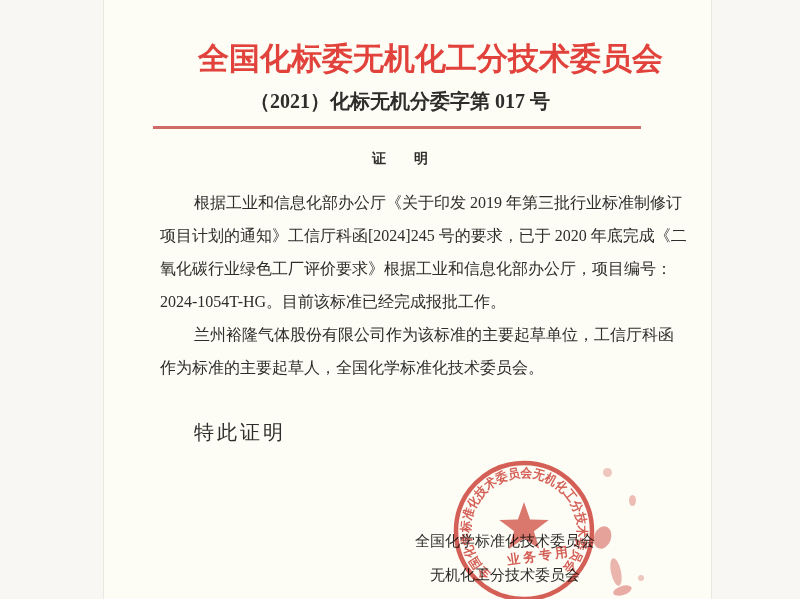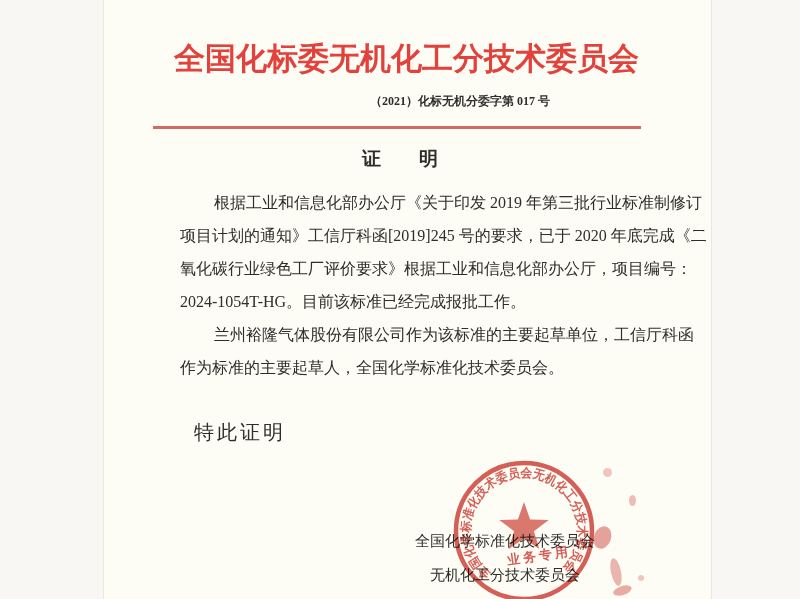--- a/index.html
+++ b/index.html
@@ -4,29 +4,29 @@
 <style>
   html,body{margin:0;padding:0;background:#f6f5f2;}
   .screen{position:relative;width:800px;height:599px;overflow:hidden;
           background:#f8f7f4;
           font-family:"Liberation Serif","DejaVu Serif",serif;
           color:var(--ink-black,#2e2d2b);}
   .page{position:absolute;left:103px;top:0;width:607px;height:599px;
         background:#fdfcf5;border-left:1px solid #ebe8e0;border-right:1px solid #ebe8e0;}
   .org-title{position:absolute;left:103px;top:21px;width:607px;
              text-align:center;font-size:31px;line-height:34px;font-weight:bold;
-             color:var(--title-red,#e2423c);letter-spacing:0px;white-space:nowrap;}
-  .doc-number{position:absolute;left:250px;top:92px;width:300px;text-align:right;
-              font-size:12px;line-height:18px;font-weight:600;white-space:nowrap;}
+             color:var(--title-red,#e2423c);letter-spacing:0px;white-space:nowrap;padding-left:24px;}
+  .doc-number{position:absolute;left:250px;top:92px;width:300px;text-align:left;
+              font-size:20px;line-height:18px;font-weight:600;white-space:nowrap;}
   .red-line{position:absolute;left:153px;top:126px;width:488px;height:3px;
             background:var(--divider-red,#cf6b67);}
   .heading{position:absolute;left:330px;top:146px;width:140px;text-align:center;
-           font-size:19px;line-height:26px;font-weight:bold;white-space:nowrap;}
+           font-size:14px;line-height:26px;font-weight:bold;white-space:nowrap;}
   .body-block{position:absolute;left:160px;top:186px;width:520px;}
-  .body-line{height:33px;line-height:33px;font-size:16px;white-space:nowrap;margin-left:20px;}
+  .body-line{height:33px;line-height:33px;font-size:16px;white-space:nowrap;}
   .body-line.indent{padding-left:34px;}
   .closing{position:absolute;left:194px;top:420px;font-size:20px;line-height:24px;
            letter-spacing:3px;white-space:nowrap;}
   .sig-line{position:absolute;width:212px;left:399px;text-align:center;
             font-size:15px;line-height:20px;white-space:nowrap;}
   .sig-1{top:531px;}
   .sig-2{top:565px;}
   .seal{position:absolute;left:449px;top:456px;width:150px;height:150px;
         mix-blend-mode:multiply;opacity:.88;}
   .seal-ring{fill:none;stroke:var(--seal-red,#d04a42);stroke-width:4.5;}
@@ -54,21 +54,21 @@
   <h1 class="org-title">全国化标委无机化工分技术委员会</h1>
 
   <div class="doc-number">（2021）化标无机分委字第 017 号</div>
 
   <div class="red-line"></div>
 
   <div class="heading">证　　明</div>
 
   <div class="body-block">
     <div class="body-line indent">根据工业和信息化部办公厅《关于印发 2019 年第三批行业标准制修订</div>
-    <div class="body-line">项目计划的通知》工信厅科函[2019]245 号的要求，已于 2020 年底完成《二</div>
+    <div class="body-line">项目计划的通知》工信厅科函[2024]245 号的要求，已于 2020 年底完成《二</div>
     <div class="body-line">氧化碳行业绿色工厂评价要求》根据工业和信息化部办公厅，项目编号：</div>
     <div class="body-line">2024-1054T-HG。目前该标准已经完成报批工作。</div>
     <div class="body-line indent">兰州裕隆气体股份有限公司作为该标准的主要起草单位，工信厅科函</div>
     <div class="body-line">作为标准的主要起草人，全国化学标准化技术委员会。</div>
   </div>
 
   <div class="closing">特此证明</div>
 
   <div class="sig-line sig-1">全国化学标准化技术委员会</div>
   <div class="sig-line sig-2">无机化工分技术委员会</div>

